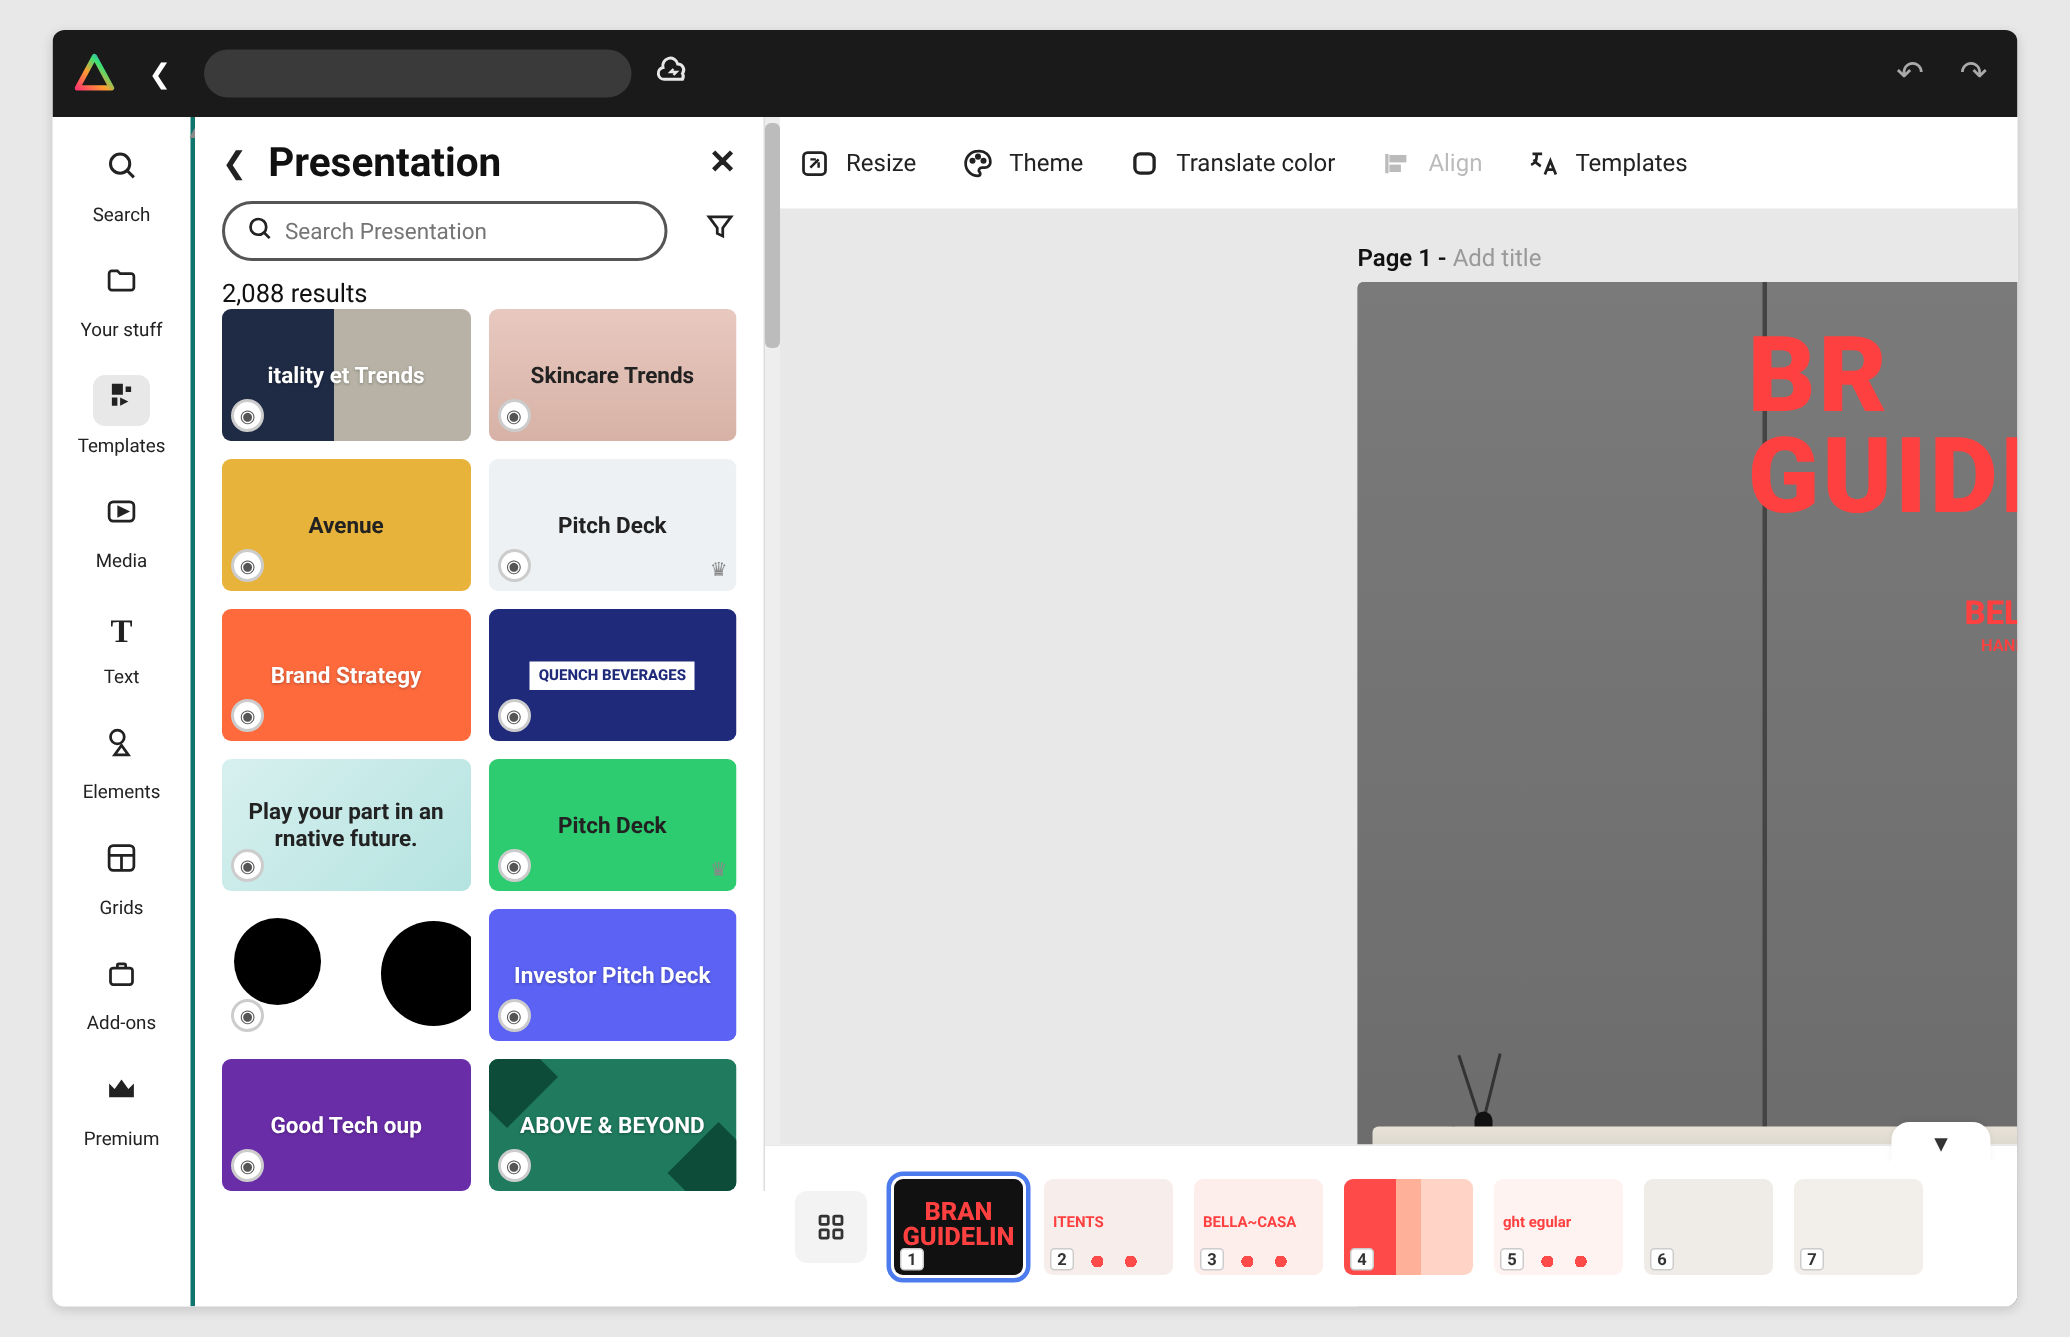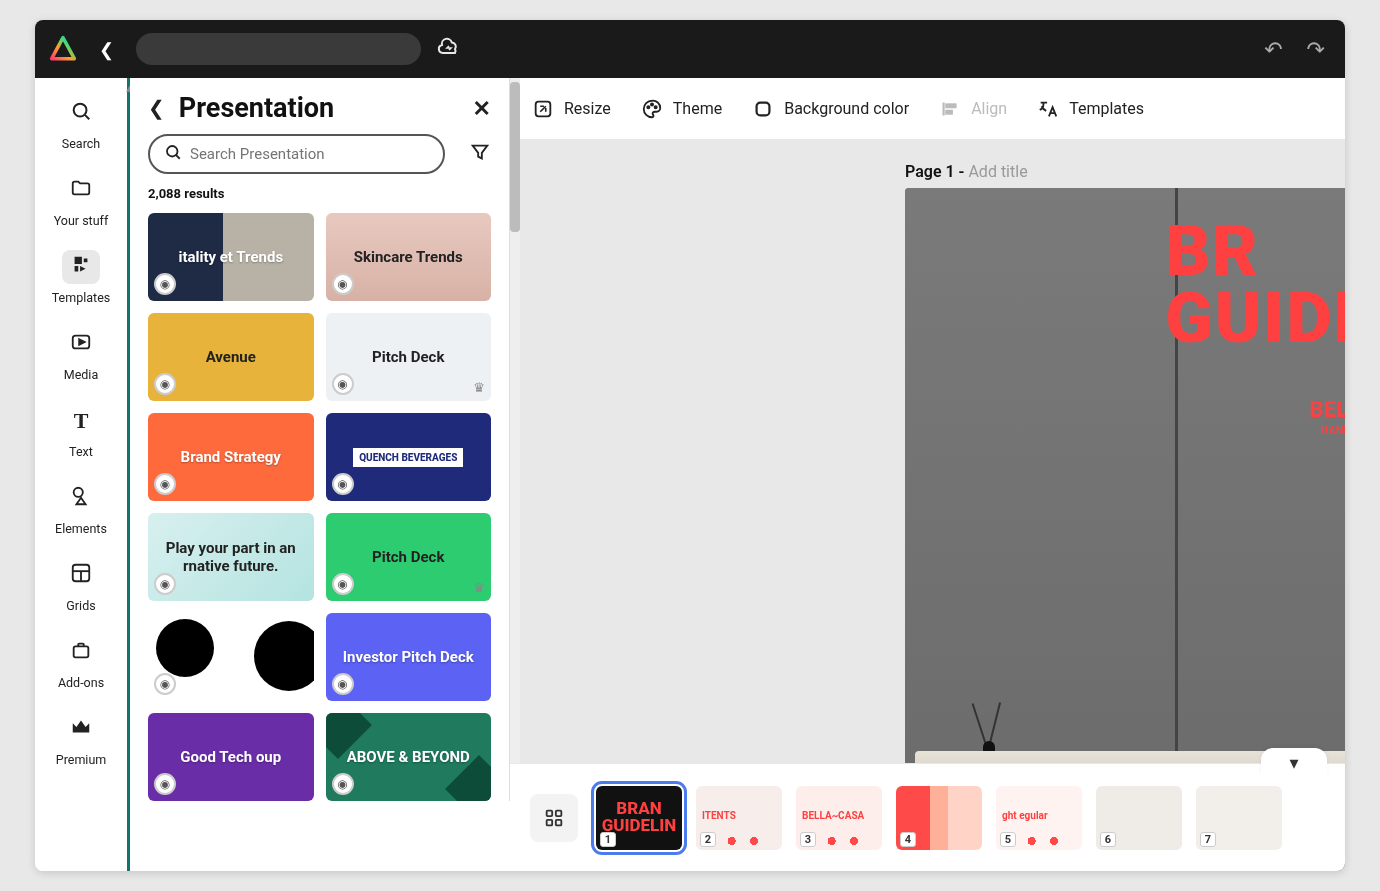--- a/index.html
+++ b/index.html
@@ -28,21 +28,21 @@
     
     .panel { width: 380px; background: #fff; display: flex; flex-direction: column; padding: 14px 18px 0 18px; border-right: 1px solid #ddd; position: relative; }
     .panel-header { display: flex; align-items: center; gap: 14px; margin-bottom: 10px; }
     .panel-back { font-size: 20px; color: #222; cursor: pointer; }
     .panel-title { font-size: 27px; font-weight: 700; color: #111; flex: 1; }
     .panel-close { font-size: 22px; color: #222; cursor: pointer; font-weight: 700; }
     .search-row { display: flex; align-items: center; gap: 24px; margin-bottom: 12px; }
     .search-box { flex: 1; border: 2px solid #555; border-radius: 20px; height: 40px; display: flex; align-items: center; padding: 0 14px; gap: 8px; }
     .search-input { border: none; outline: none; font-size: 15px; flex: 1; background: transparent; color: #333; }
     .filter-icon { font-size: 22px; color: #222; cursor: pointer; }
-    .results-count { font-size: 13px; font-weight: 700; color: #111; margin-bottom: 12px; }
+    .results-count { font-size: 17px; font-weight: 400; color: #111; margin-bottom: 0; }
     .thumb-grid { display: grid; grid-template-columns: repeat(2, 1fr); gap: 12px 12px; overflow-y: auto; }
     .thumb { position: relative; height: 88px; border-radius: 6px; overflow: hidden; cursor: pointer; display: flex; align-items: center; justify-content: center; }
     .thumb-badge { position: absolute; left: 6px; bottom: 6px; width: 22px; height: 22px; border-radius: 50%; background: #fff; border: 2px solid #ccc; display: flex; align-items: center; justify-content: center; font-size: 12px; color: #555; }
     .thumb-crown { position: absolute; right: 6px; bottom: 6px; color: #888; font-size: 13px; }
     .thumb-text { color: #fff; font-weight: 700; font-size: 15px; text-align: center; padding: 4px; text-shadow: 0 1px 2px rgba(0,0,0,.3); }
     .thumb-text.dark { color: #222; text-shadow: none; }
 
     .panel-scroll-indicator { position: absolute; right: -10px; top: 4px; width: 10px; height: 150px; background: #bcbcbc; border-radius: 4px; }
     .panel-scroll-track { position: absolute; right: -10px; top: 0; width: 10px; bottom: 0; background: #eee; }
 
@@ -342,21 +342,21 @@
               </svg>
             </span>
           <span>Theme</span>
         </div>
         <div class="tool-item">
           <span class="tool-icon">
               <svg viewBox="0 0 24 24" fill="none" stroke="#222" stroke-width="2.4">
                 <rect x="5" y="5" width="14" height="14" rx="4"></rect>
               </svg>
             </span>
-          <span>Background color</span>
+          <span>Translate color</span>
         </div>
         <div class="tool-item disabled">
           <span class="tool-icon">
               <svg viewBox="0 0 24 24" fill="none" stroke="#bbb" stroke-width="2.4">
                 <line x1="5" y1="5" x2="5" y2="19"></line>
                 <rect x="8" y="7" width="10" height="3" fill="#bbb"></rect>
                 <rect x="8" y="14" width="6" height="3" fill="#bbb"></rect>
               </svg>
             </span>
           <span>Align</span>

